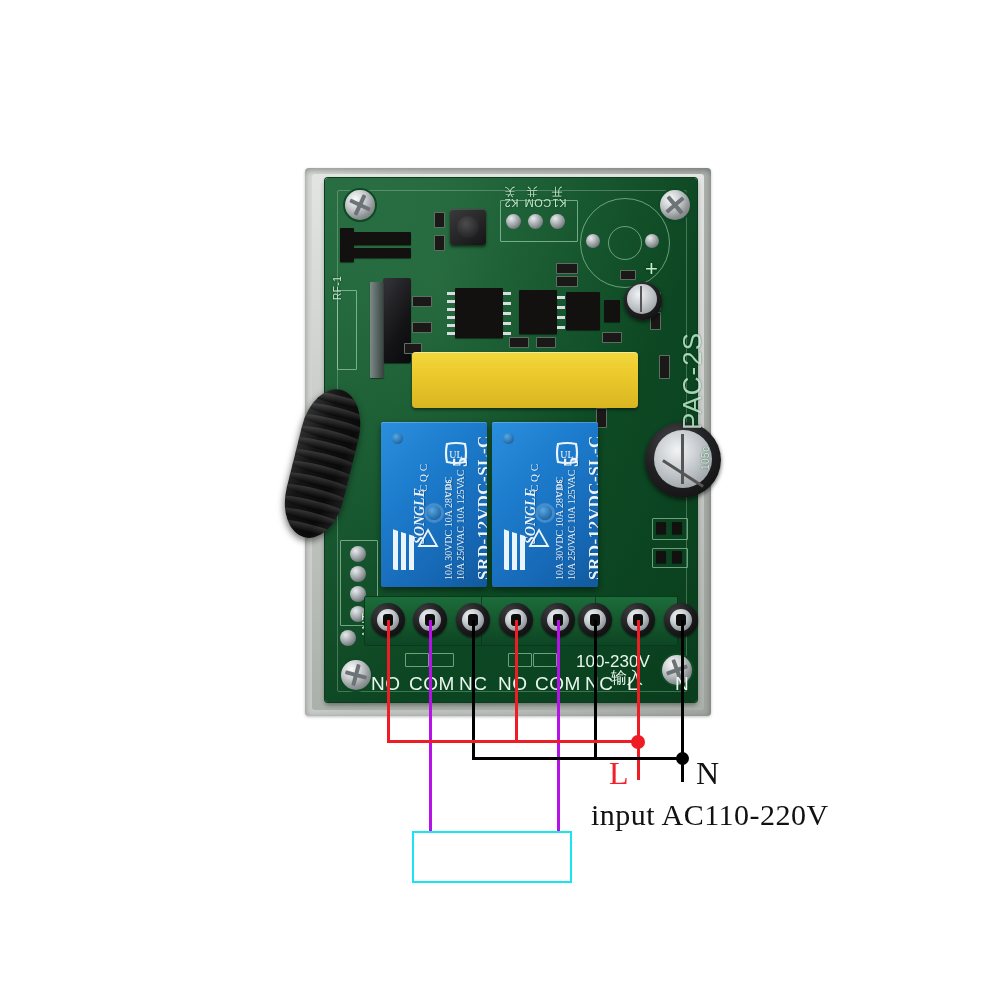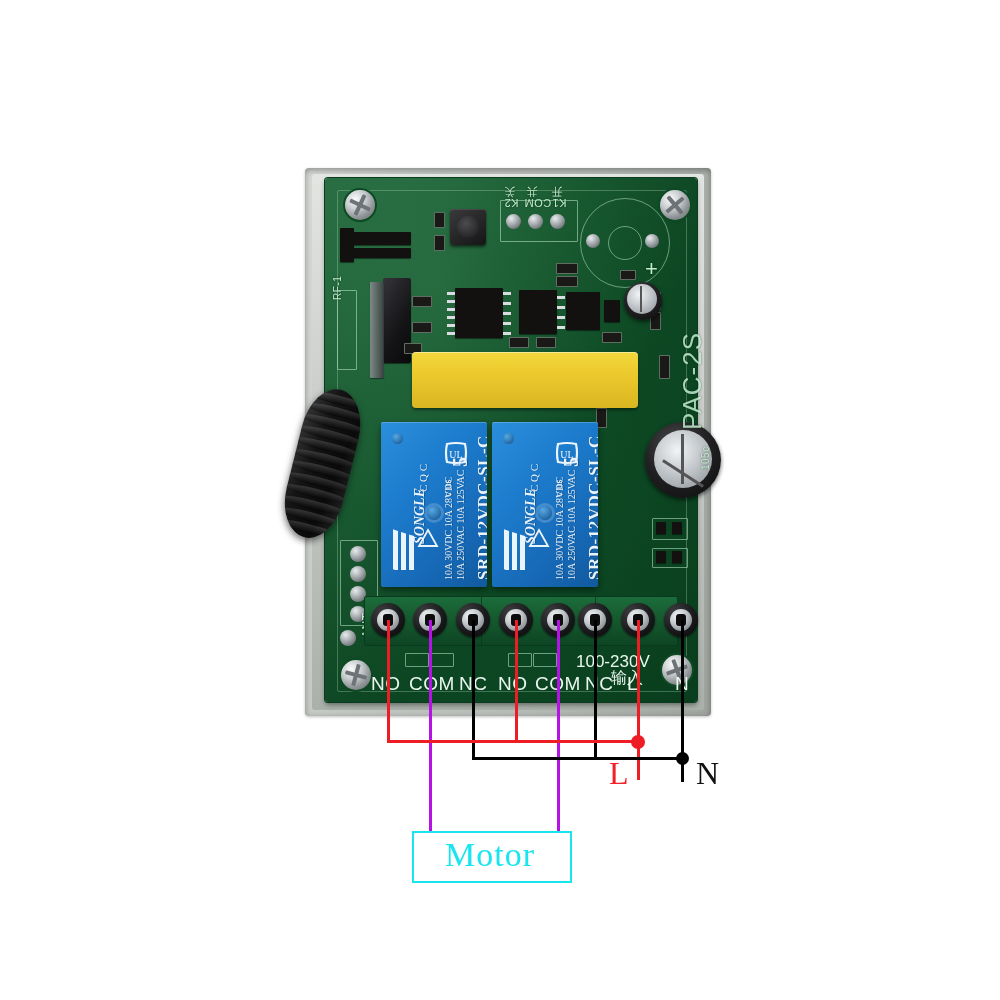--- a/index.html
+++ b/index.html
@@ -398,18 +398,18 @@
   <div class="wire wv" style="left:681px;top:620px;height:162px;background:#000;"></div>
 
   <div class="wire wh" style="left:387px;top:740px;width:253px;background:#ee1c24;"></div>
 
   <div class="wire wh" style="left:472px;top:757px;width:212px;background:#000;"></div>
 
   <div class="dot" style="left:631px;top:735px;width:14px;height:14px;background:#ee1c24;"></div>
   <div class="dot" style="left:676px;top:752px;width:13px;height:13px;background:#000;"></div>
 
   <div class="motorbox"></div>
-  <div class="motorlabel">Motor</div>
 
   <div class="ann ann-L" style="left:609px;top:755px;">L</div>
   <div class="ann ann-N" style="left:696px;top:755px;">N</div>
+  <div class="ann ann-input" style="left:591px;top:798px;">input AC110-220V</div>
 
 </div>
 
 </body></html>

